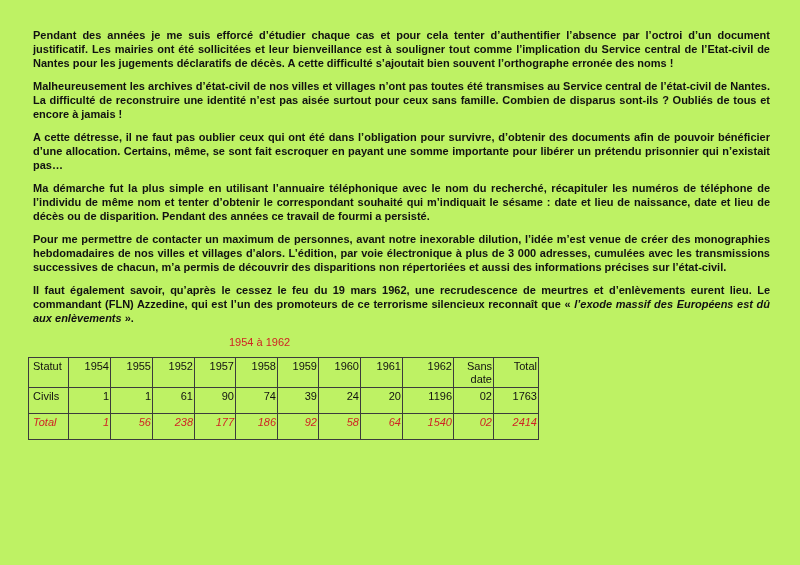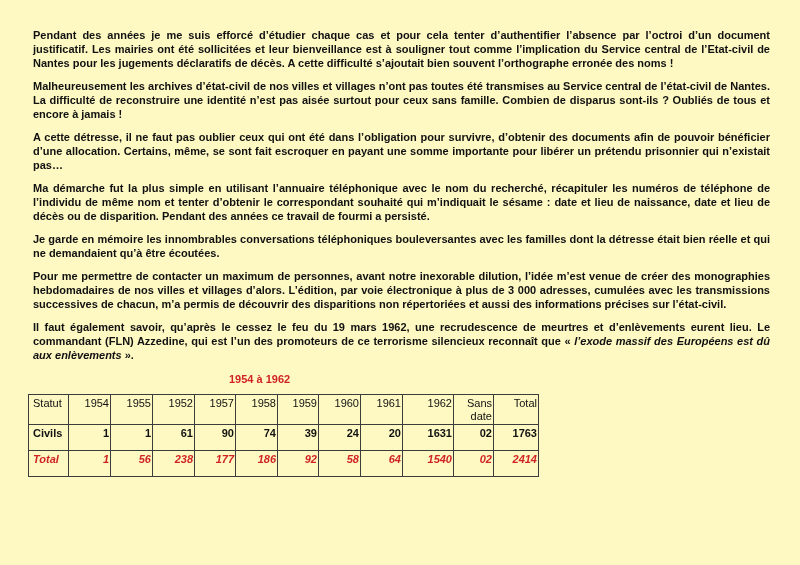--- a/index.html
+++ b/index.html
@@ -1,20 +1,20 @@
 <!DOCTYPE html>
 <html lang="fr" style="--accent: #d02424;"><head>
 <meta charset="utf-8">
 <style>
   html, body { margin: 0; padding: 0; background: #ffffff; }
   .page {
     position: relative;
     width: 800px;
     height: 565px;
-    background: #fef9c3;
+    background: #bef264;
     overflow: hidden;
     font-family: "Liberation Sans", sans-serif;
     color: #111111;
   }
   .content {
     padding: 28px 30px 0 33px;
   }
   .body-para {
     margin: 0 0 9px 0;
     font-size: 11px;
@@ -35,59 +35,58 @@
     margin: 11px 0 0 35px;
     font-size: 11px;
     line-height: 14px;
     font-weight: bold;
   }
   .doc-title .highlight { color: var(--accent, #d02424); }
   .doc-subtitle {
     margin: 10px 0 0 196px;
     font-size: 11px;
     line-height: 14px;
-    font-weight: bold;
+    font-weight: normal;
     color: var(--accent, #d02424);
   }
   table.data-table {
     margin: 8px 0 0 -5px;
     border-collapse: collapse;
     table-layout: fixed;
     width: 510px;
     font-size: 11px;
     line-height: 13px;
   }
   table.data-table th, table.data-table td {
     border: 1px solid #3c3c3c;
     vertical-align: top;
     text-align: right;
     padding: 2px 1px 1px 1px;
     overflow: hidden;
   }
   table.data-table thead th { font-weight: normal; }
   table.data-table .label-cell { text-align: left; padding-left: 4px; }
   table.data-table tbody tr { height: 26px; }
-  table.data-table tbody td, table.data-table tbody th { font-weight: bold; }
+  table.data-table tbody td, table.data-table tbody th { font-weight: normal; }
   table.data-table tr.variant-total td, table.data-table tr.variant-total th {
     color: var(--accent, #d02424);
     font-style: italic;
   }
 </style>
 </head>
 <body>
 
 <div class="page">
   <div class="content">
 
     <div id="paragraphs-container">
         <p class="body-para"><span>Pendant des années je me suis efforcé d’étudier chaque cas et pour cela tenter d’authentifier l’absence par l’octroi d’un document justificatif. Les mairies ont été sollicitées et leur bienveillance est à souligner tout comme l’implication du Service central de l’Etat-civil de Nantes pour les jugements déclaratifs de décès. A cette difficulté s’ajoutait bien souvent l’orthographe erronée des noms !</span></p>
         <p class="body-para"><span>Malheureusement les archives d’état-civil de nos villes et villages n’ont pas toutes été transmises au Service central de l’état-civil de Nantes. La difficulté de reconstruire une identité n’est pas aisée surtout pour ceux sans famille. Combien de disparus sont-ils ? Oubliés de tous et encore à jamais !</span></p>
         <p class="body-para"><span>A cette détresse, il ne faut pas oublier ceux qui ont été dans l’obligation pour survivre, d’obtenir des documents afin de pouvoir bénéficier d’une allocation. Certains, même, se sont fait escroquer en payant une somme importante pour libérer un prétendu prisonnier qui n’existait pas…</span></p>
         <p class="body-para"><span>Ma démarche fut la plus simple en utilisant l’annuaire téléphonique avec le nom du recherché, récapituler les numéros de téléphone de l’individu de même nom et tenter d’obtenir le correspondant souhaité qui m’indiquait le sésame : date et lieu de naissance, date et lieu de décès ou de disparition. Pendant des années ce travail de fourmi a persisté.</span></p>
-        <p class="body-para"><span>Je garde en mémoire les innombrables conversations téléphoniques bouleversantes avec les familles dont la détresse était bien réelle et qui ne demandaient qu’à être écoutées.</span></p>
         <p class="body-para"><span>Pour me permettre de contacter un maximum de personnes, avant notre inexorable dilution, l’idée m’est venue de créer des monographies hebdomadaires de nos villes et villages d’alors. L’édition, par voie électronique à plus de 3 000 adresses, cumulées avec les transmissions successives de chacun, m’a permis de découvrir des disparitions non répertoriées et aussi des informations précises sur l’état-civil.</span></p>
         <p class="body-para"><span>Il faut également savoir, qu’après le cessez le feu du 19 mars 1962, une recrudescence de meurtres et d’enlèvements eurent lieu. Le commandant (FLN) Azzedine, qui est l’un des promoteurs de ce terrorisme silencieux reconnaît que « </span><span class="italic">l’exode massif des Européens est dû aux enlèvements</span><span> ».</span></p>
       </div>
 
 
 
     <div class="doc-subtitle">1954 à 1962</div>
 
     <table class="data-table">
       <colgroup id="table-colgroup">
@@ -124,21 +123,21 @@
           <tr class="variant-default">
             <th class="label-cell">Civils</th>
             <td>1</td>
             <td>1</td>
             <td>61</td>
             <td>90</td>
             <td>74</td>
             <td>39</td>
             <td>24</td>
             <td>20</td>
-            <td>1631</td>
+            <td>1196</td>
             <td>02</td>
             <td>1763</td>
           </tr>
           <tr class="variant-total">
             <th class="label-cell">Total</th>
             <td>1</td>
             <td>56</td>
             <td>238</td>
             <td>177</td>
             <td>186</td>

